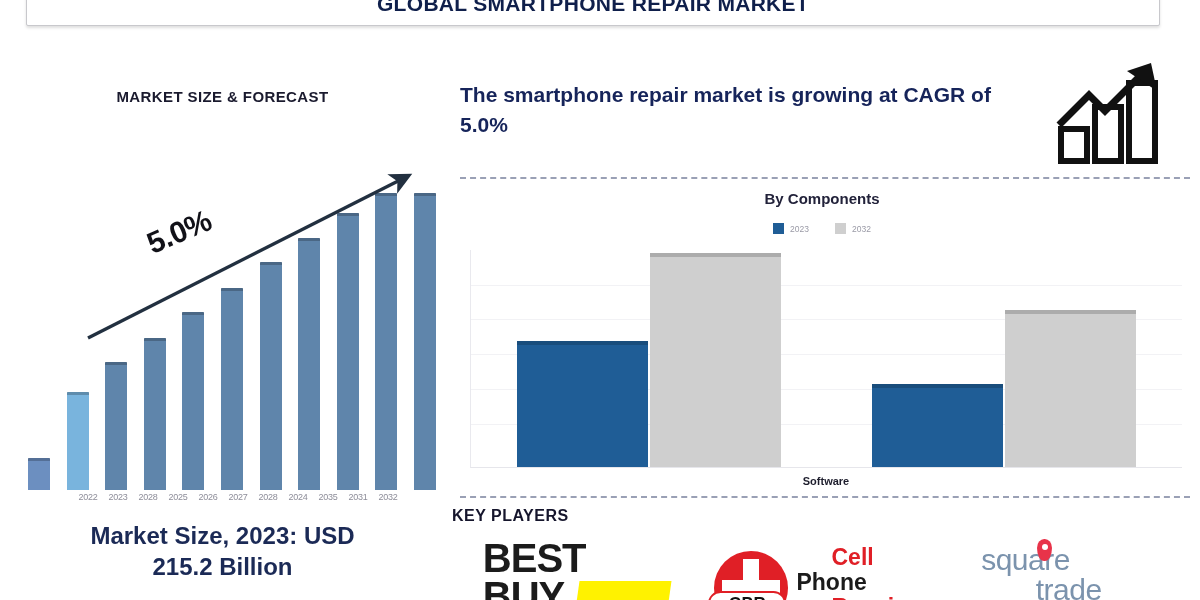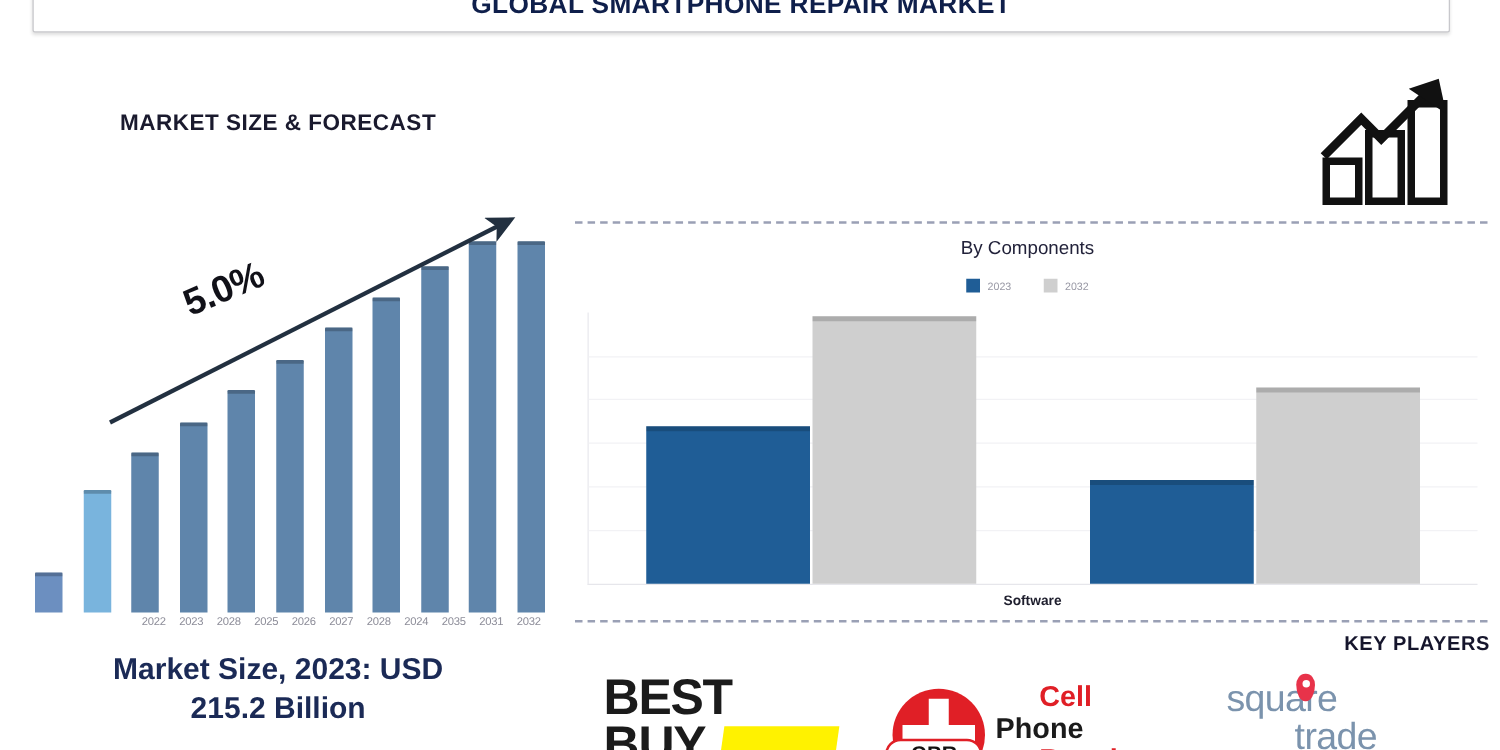--- a/index.html
+++ b/index.html
@@ -42,21 +42,21 @@
   
   #left-panel {
     position: absolute;
     left: 0;
     top: 55px;
     width: 445px;
     height: 545px;
   }
   #left-heading {
     text-align: center;
-    font-size: 18px;
+    font-size: 15px;
     font-weight: bold;
     color: #1a1a2e;
     letter-spacing: 0.4px;
     margin-top: 33px;
   }
 
   #left-chart {
     position: absolute;
     left: 18px;
     top: 105px;
@@ -100,25 +100,25 @@
     font-size: 30px;
     font-weight: bold;
     color: #111118;
     transform: rotate(-23deg);
     letter-spacing: -0.5px;
     text-shadow: 0 1px 1px rgba(255,255,255,0.9);
   }
 
   #left-axis-labels {
     position: absolute;
-    left: 18px;
+    left: 28px;
     top: 437px;
     width: 420px;
     display: flex;
-    justify-content: flex-end;
+    justify-content: center;
   }
   #left-axis-labels span {
     width: 30px;
     text-align: center;
     font-size: 9px;
     color: #8d8d99;
     letter-spacing: -0.2px;
   }
 
   #market-size-line {
@@ -169,21 +169,21 @@
   #divider-1 { top: 122px; }
   #divider-2 { top: 441px; }
 
   #components-title {
     position: absolute;
     left: 0;
     top: 135px;
     width: 740px;
     text-align: center;
     font-size: 15px;
-    font-weight: normal;
+    font-weight: bold;
     color: #22223a;
   }
   #components-legend {
     position: absolute;
     left: 0;
     top: 168px;
     width: 740px;
     display: flex;
     justify-content: center;
     gap: 26px;
@@ -260,21 +260,21 @@
     font-size: 11px;
     font-weight: bold;
     color: #1e1e2d;
   }
 
   #key-players-title {
     position: absolute;
     left: 0;
     top: 452px;
     width: 740px;
-    text-align: right;
+    text-align: left;
     font-size: 16px;
     font-weight: bold;
     letter-spacing: 0.5px;
     color: #15152c;
   }
   #logos-row {
     position: absolute;
     left: 0;
     top: 482px;
     width: 740px;
@@ -464,20 +464,21 @@
     </div>
 
   <div id="market-size-line">
     <div>Market Size, 2023: USD</div>
     <div>215.2 Billion</div>
   </div>
 </div>
 
 <div id="right-panel">
 
+  <div id="cagr-statement">The smartphone repair market is growing at CAGR of 5.0%</div>
 
   <svg id="growth-icon" viewBox="0 0 125 110">
     <rect x="14" y="74" width="26" height="32" fill="none" stroke="#111" stroke-width="6"></rect>
     <rect x="48" y="52" width="26" height="54" fill="none" stroke="#111" stroke-width="6"></rect>
     <rect x="82" y="28" width="26" height="78" fill="none" stroke="#111" stroke-width="6"></rect>
     <polyline points="12,70 42,40 58,56 100,14" fill="none" stroke="#111" stroke-width="7" stroke-linejoin="miter" stroke-linecap="butt"></polyline>
     <polygon points="104,8 110,36 80,16" fill="#111"></polygon>
   </svg>
 
   <div class="divider" id="divider-1"></div>

